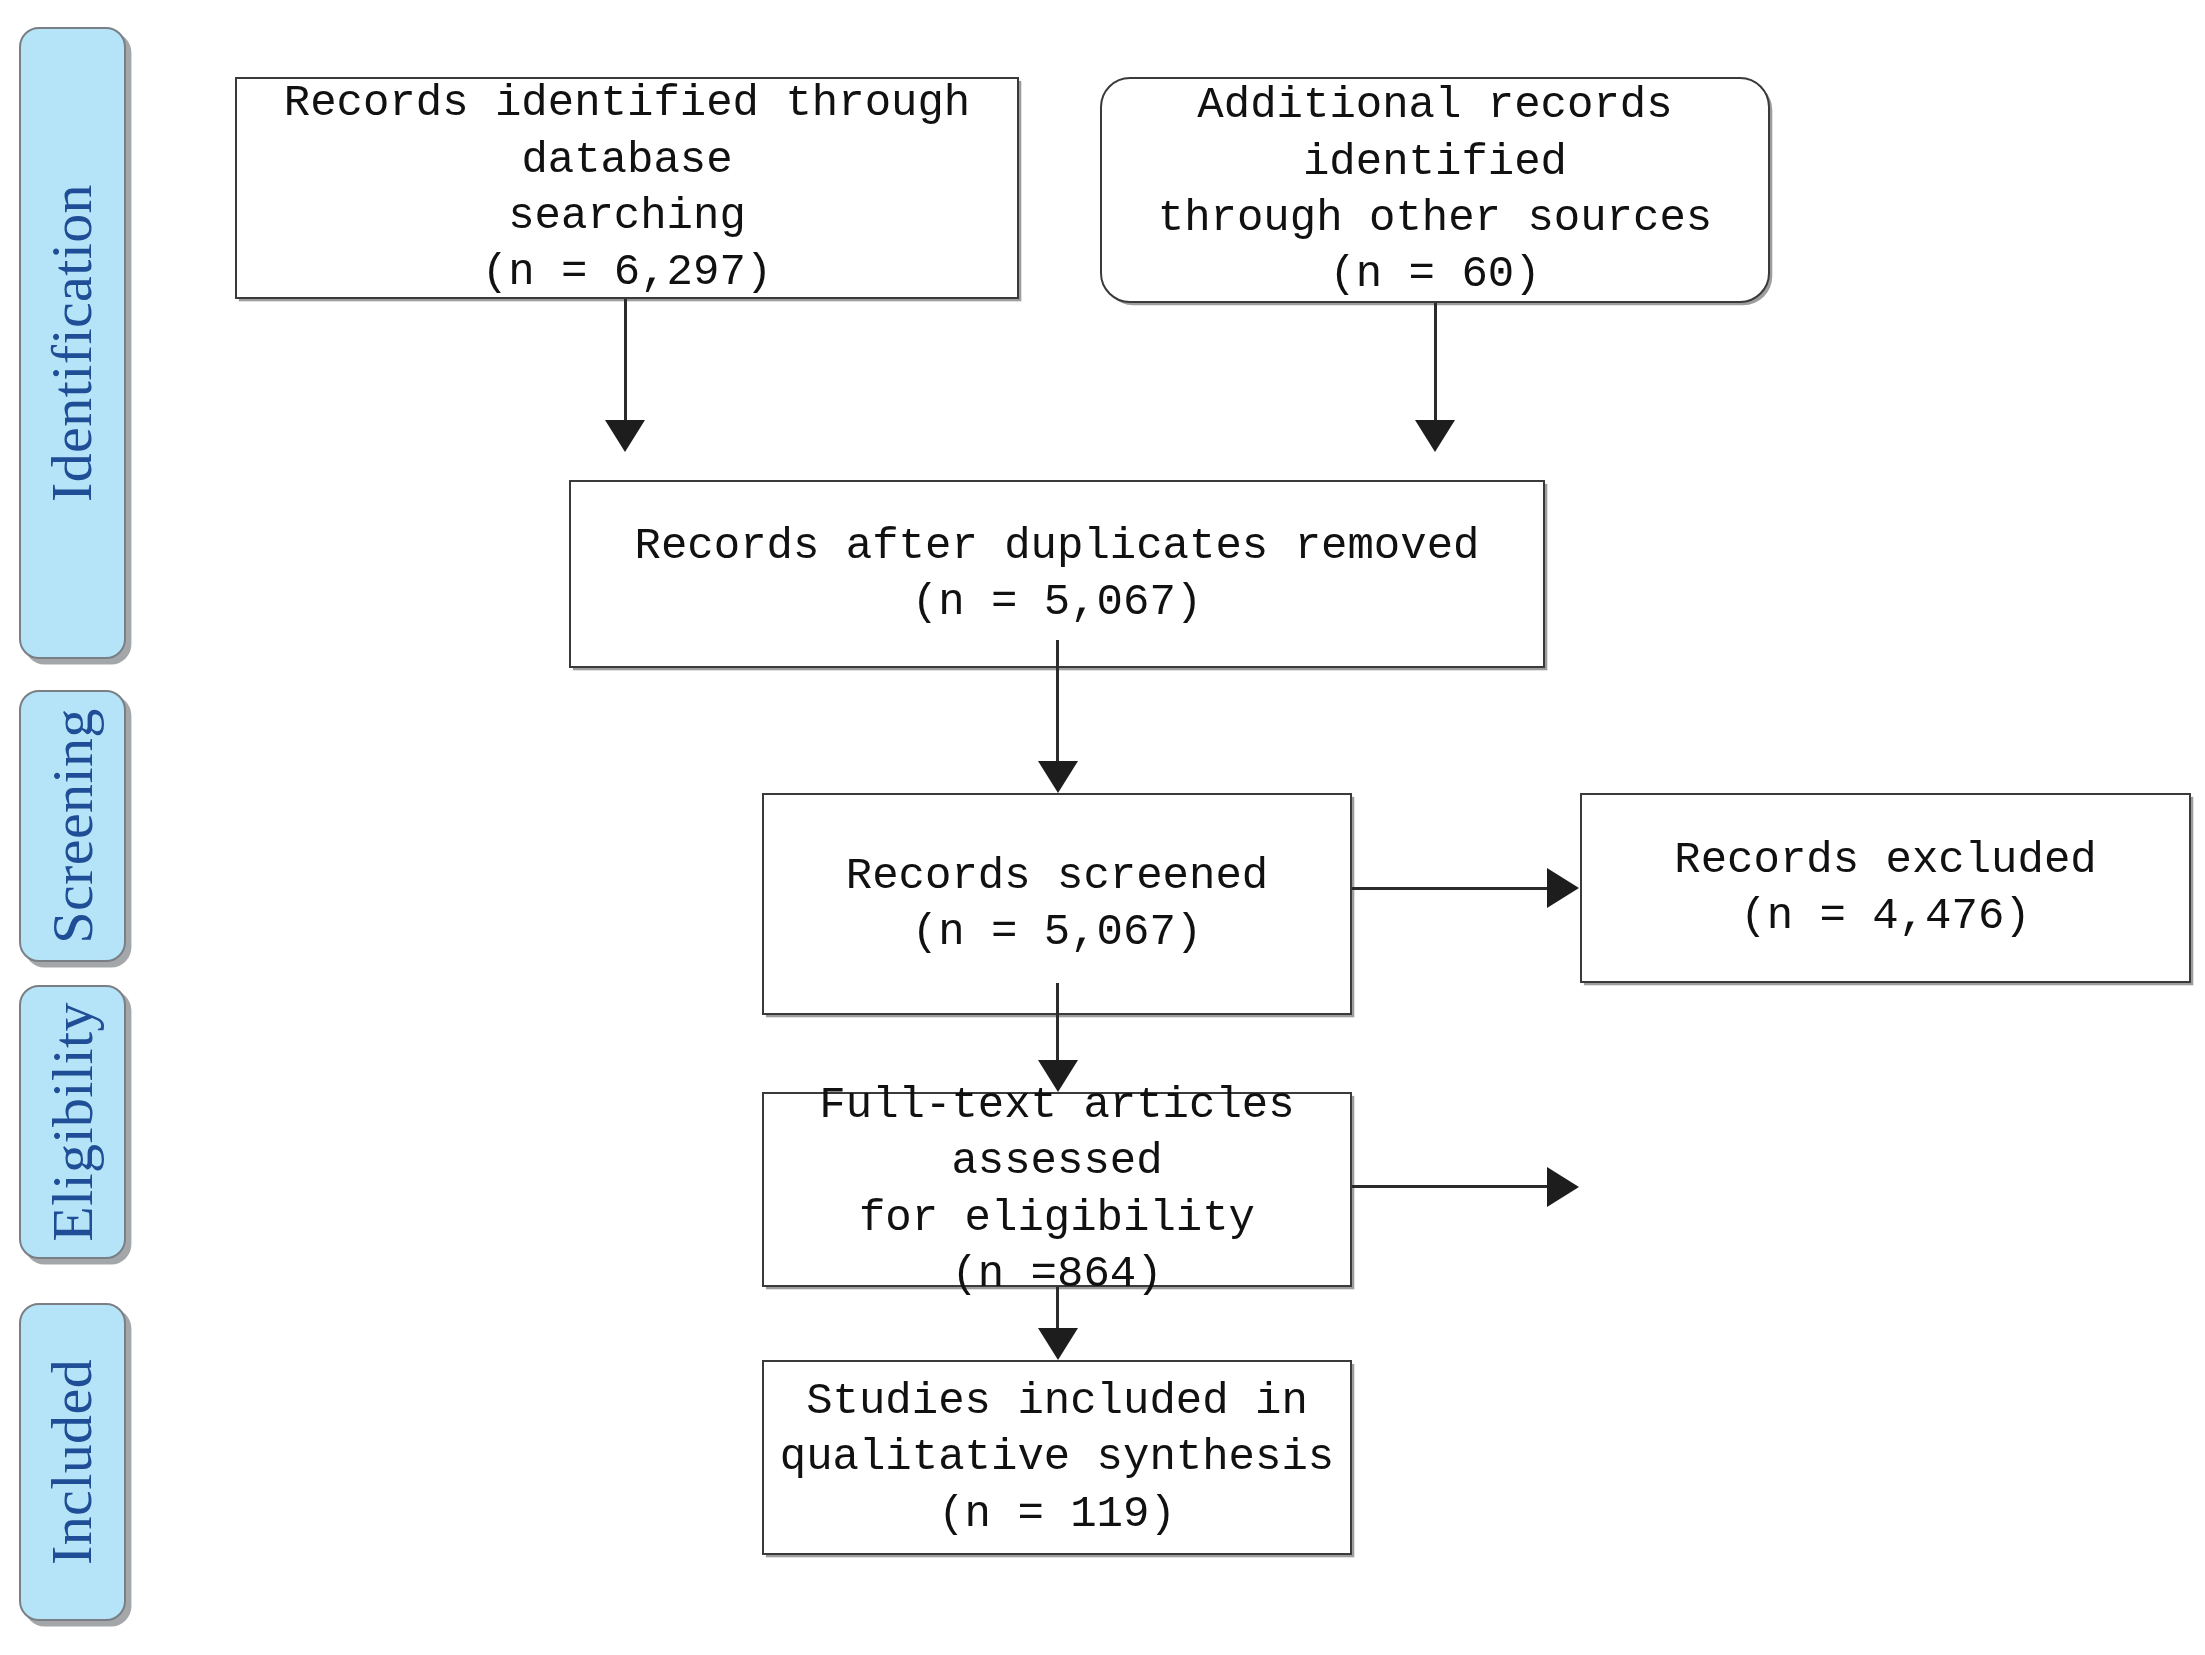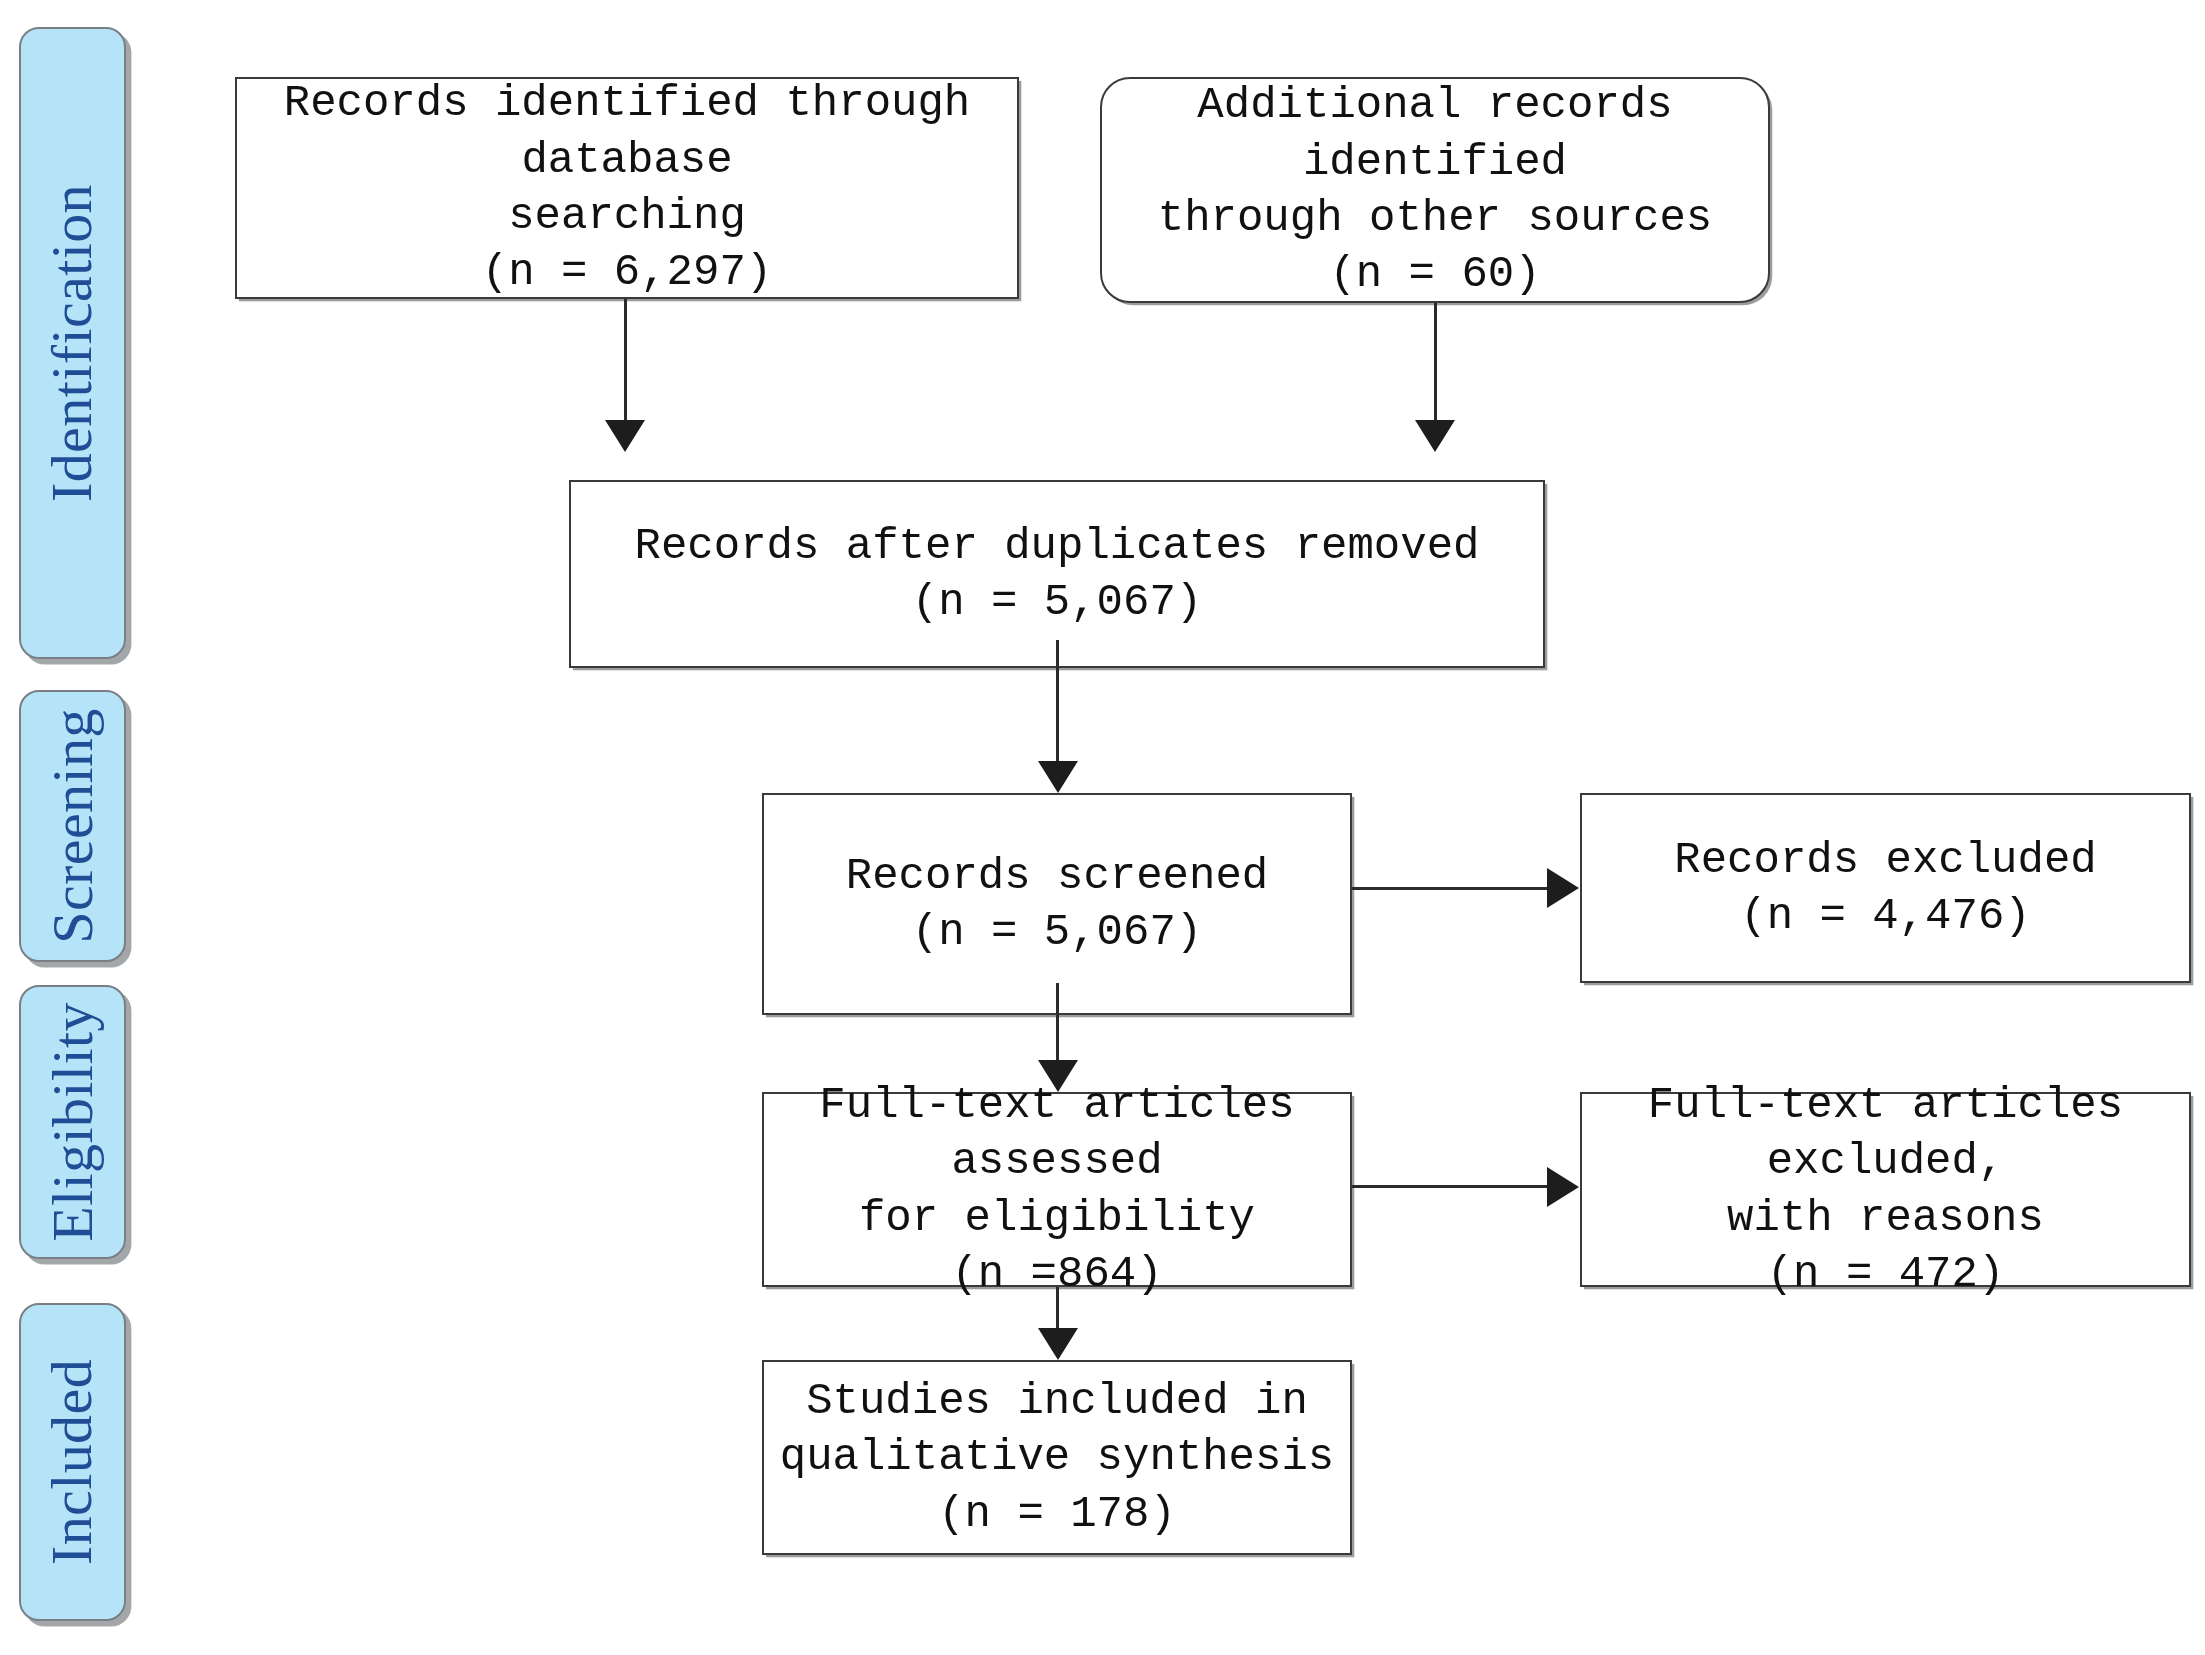--- a/index.html
+++ b/index.html
@@ -135,30 +135,25 @@
     <span class="box-text">Records excluded
 (n = 4,476)</span>
   </div>
 
   <div class="flow-box" style="left:762px; top:1092px; width:590px; height:195px;">
     <span class="box-text">Full-text articles assessed
 for eligibility
 (n =864)</span>
   </div>
 
-  <div class="flow-box" style="left:1580px; top:1092px; width:611px; height:195px;">
-    <span class="box-text">Full-text articles excluded,
-with reasons
-(n = 472)</span>
-  </div>
 
   <div class="flow-box" style="left:762px; top:1360px; width:590px; height:195px;">
     <span class="box-text">Studies included in
 qualitative synthesis
-(n = 178)</span>
+(n = 119)</span>
   </div>
 
   <div class="v-line" style="left:624px; top:299px; height:124px;"></div>
   <div class="arrow-down" style="left:605px; top:420px;"></div>
 
   <div class="v-line" style="left:1434px; top:303px; height:120px;"></div>
   <div class="arrow-down" style="left:1415px; top:420px;"></div>
 
   <div class="v-line" style="left:1056px; top:640px; height:124px;"></div>
   <div class="arrow-down" style="left:1038px; top:761px;"></div>

